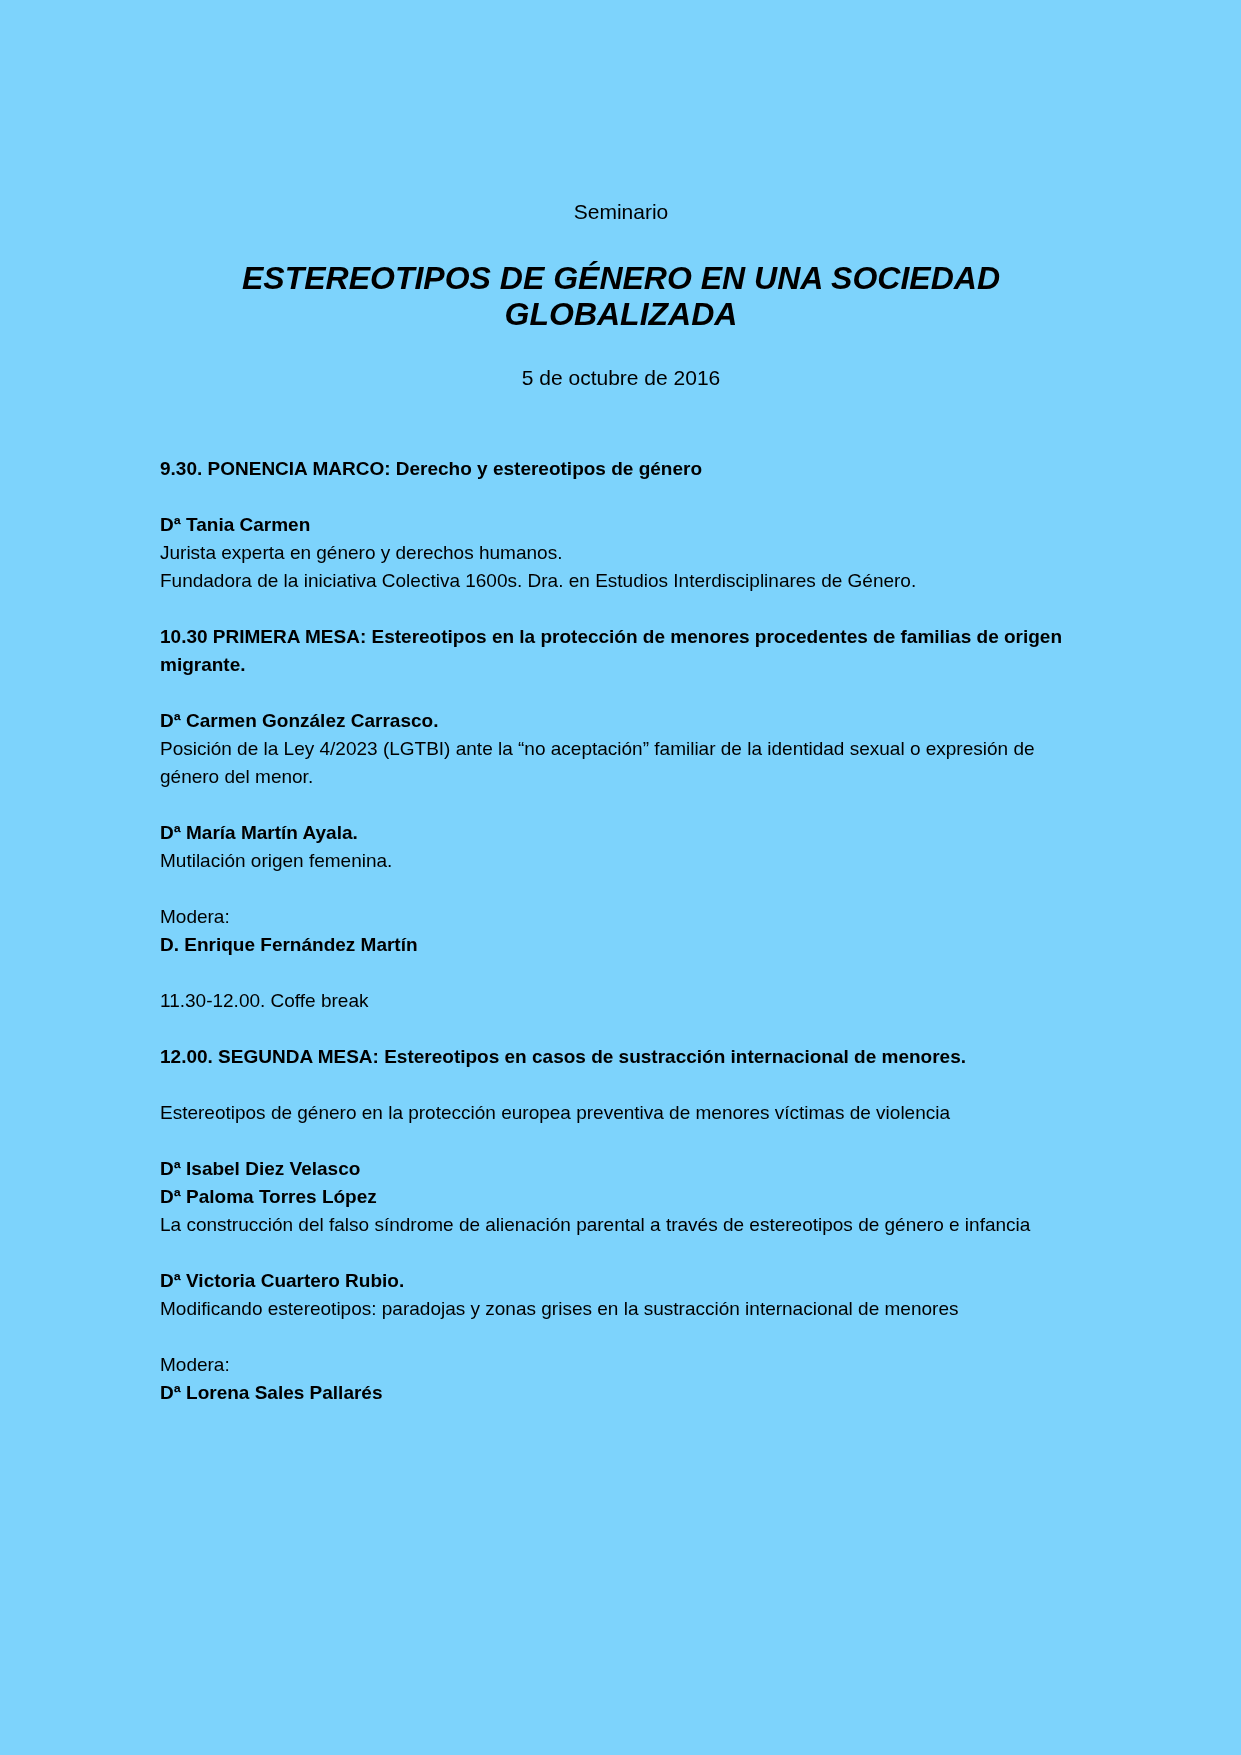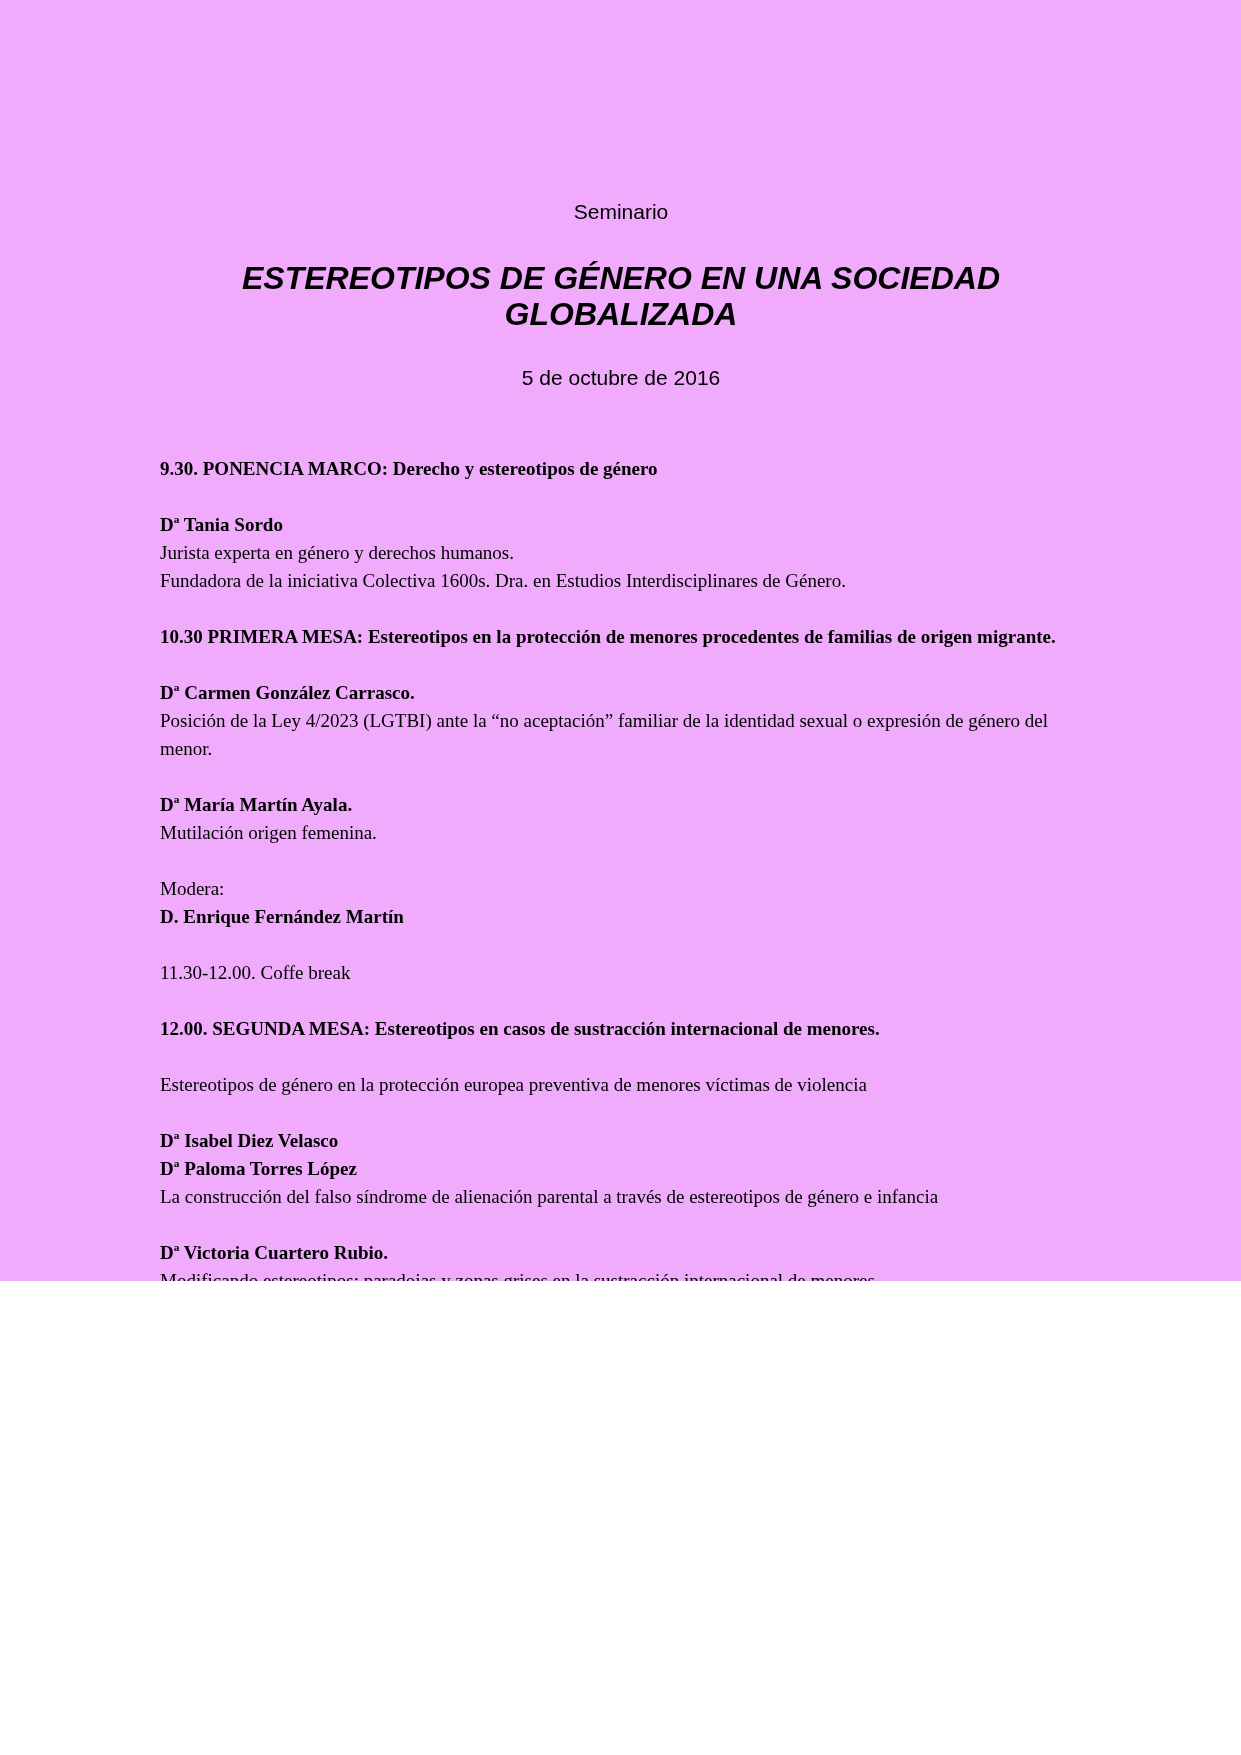--- a/index.html
+++ b/index.html
@@ -3,22 +3,22 @@
 <meta charset="utf-8">
 <style>
   html, body {
     margin: 0;
     padding: 0;
     background: #ffffff;
   }
   .page {
     position: relative;
     width: 1241px;
-    height: 1281px;
-    background: #f0abfc;
+    height: 1755px;
+    background: #7dd3fc;
     box-sizing: border-box;
     padding: 198px 160px 0 160px;
     font-family: "Liberation Sans", sans-serif;
     color: #000000;
     overflow: hidden;
   }
   .content {
     width: 922px;
   }
   p {
@@ -39,38 +39,37 @@
     font-style: italic;
     margin: 0 0 32px 0;
   }
   .date {
     font-size: 21px;
     line-height: 28px;
     margin-bottom: 63px;
   }
   .para {
     margin: 0 0 28px 0;
-    font-family: Liberation Serif, serif;
   }
   .bold { font-weight: bold; }
 </style>
 </head>
 <body>
 
 <div class="page">
   <div class="content">
 
     <p class="center kicker">Seminario</p>
     <p class="center title">ESTEREOTIPOS DE GÉNERO EN UNA SOCIEDAD GLOBALIZADA</p>
     <p class="center date">5 de octubre de 2016</p>
 
     <section>
       <p class="para bold">9.30. PONENCIA MARCO: Derecho y estereotipos de género</p>
       <div class="para">
-        <p class="bold">Dª Tania Sordo</p>
+        <p class="bold">Dª Tania Carmen</p>
         <p>Jurista experta en género y derechos humanos.</p>
         <p>Fundadora de la iniciativa Colectiva 1600s. Dra. en Estudios Interdisciplinares de Género.</p>
       </div>
     </section>
 
     <section>
       <p class="para bold">10.30 PRIMERA MESA: Estereotipos en la protección de menores procedentes de familias de origen migrante.</p>
       <div class="para">
         <p class="bold">Dª Carmen González Carrasco.</p>
         <p>Posición de la Ley 4/2023 (LGTBI) ante la “no aceptación” familiar de la identidad sexual o expresión de género del menor.</p>

